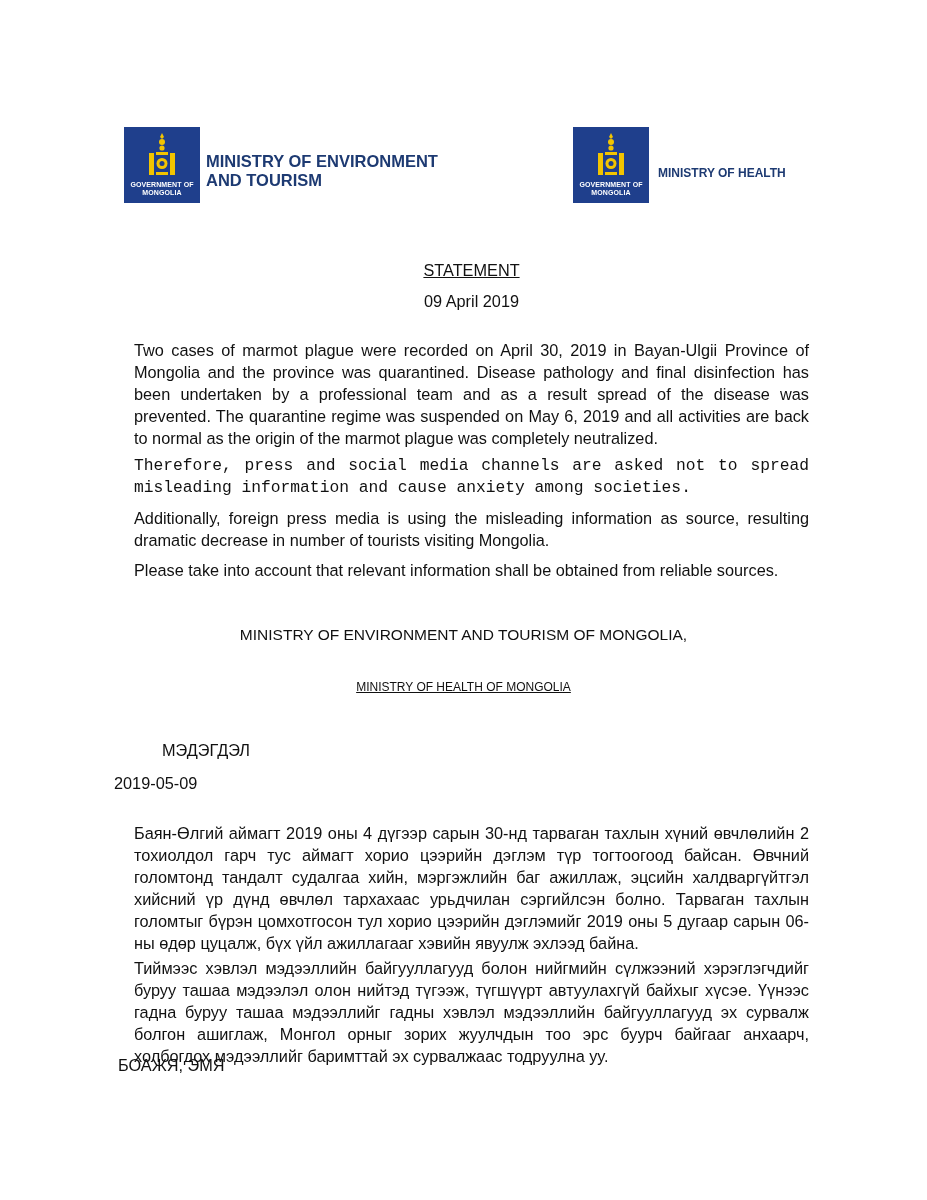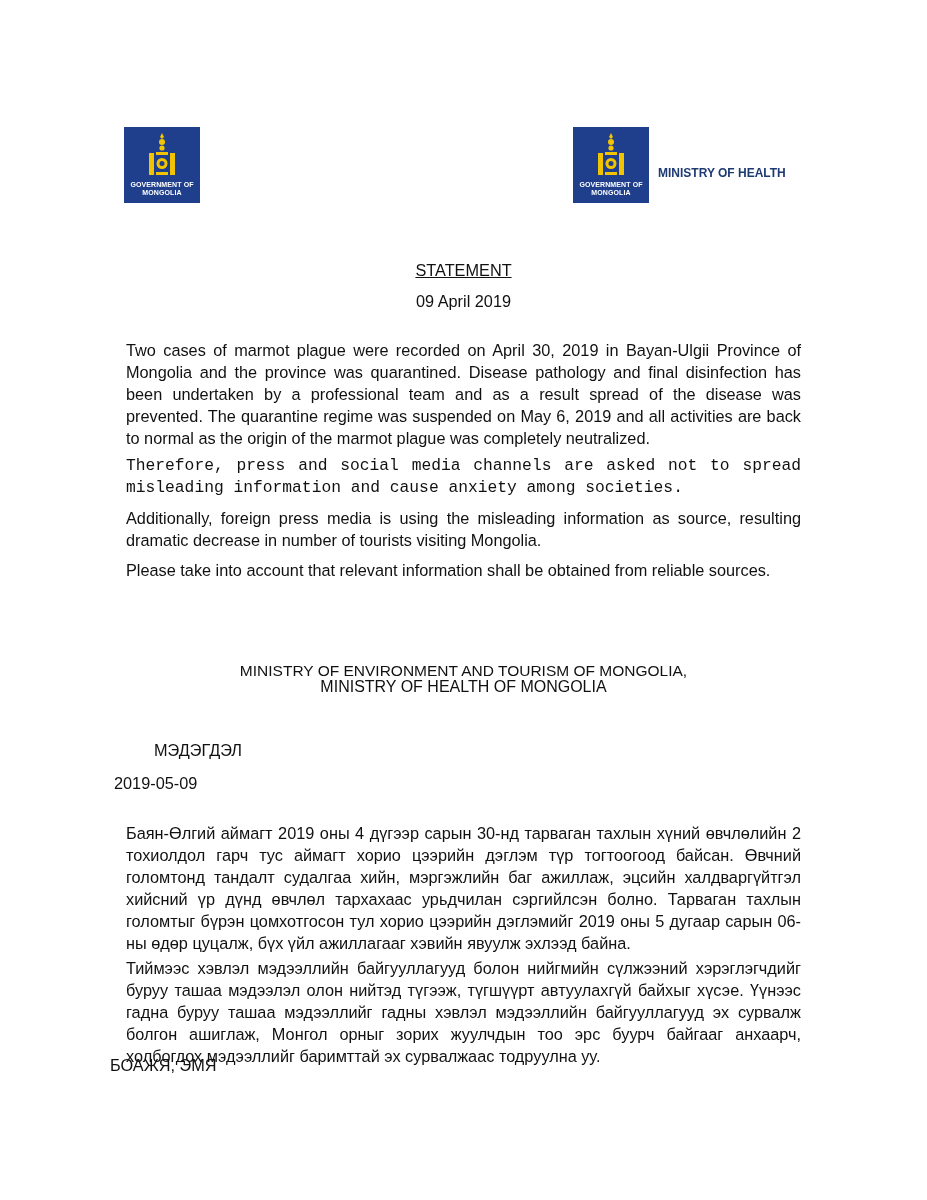--- a/index.html
+++ b/index.html
@@ -7,21 +7,21 @@
          font-family: "Liberation Sans", sans-serif; color: #111; }
   .abs { position: absolute; }
 
   .logo-block { position: absolute; display: flex; align-items: center; }
   .emblem { width: 76px; height: 76px; background: #1f3f8c; position: relative; box-sizing: border-box; }
   .emblem svg { position: absolute; left: 50%; top: 6px; transform: translateX(-50%); }
   .emblem-text { position: absolute; left: 0; right: 0; bottom: 6px; color: #fff;
                  font-size: 7px; font-weight: bold; text-align: center; line-height: 8px; letter-spacing: 0.1px; }
   .ministry-name { color: #1d3a72; font-weight: bold; margin-left: 6px; line-height: 19px; }
 
-  .doc-text { position: absolute; left: 110px; width: 707px; font-size: 16.3px; line-height: 22px; color: #111; }
+  .doc-text { position: absolute; left: 118px; width: 707px; font-size: 16.3px; line-height: 22px; color: #111; }
   .justify { text-align: justify; text-align-last: left; }
   .center { text-align: center; }
   p { margin: 16px; }
 </style>
 </head>
 <body>
 
 <div class="logo-block" style="left:124px; top:127px;">
   <div class="emblem">
     <svg width="30" height="44" viewBox="0 0 30 44">
@@ -34,20 +34,24 @@
         <rect x="9" y="19" width="12" height="3"></rect>
         <rect x="9" y="39" width="12" height="3"></rect>
         <circle cx="15" cy="30.5" r="5.5"></circle>
       </g>
       <circle cx="15" cy="30.5" r="2.5" fill="#1f3f8c"></circle>
     </svg>
     <div class="emblem-text">
       <div>GOVERNMENT OF</div>
       <div>MONGOLIA</div>
     </div>
+  </div>
+  <div class="ministry-name" style="font-size:16.5px; margin-top:12px;">
+    <div>MINISTRY OF ENVIRONMENT</div>
+    <div>AND TOURISM</div>
   </div>
 </div>
 
 <div class="logo-block" style="left:573px; top:127px;">
   <div class="emblem">
     <svg width="30" height="44" viewBox="0 0 30 44">
       <g fill="#f2c400">
         <path d="M15 0 L17 4 L15 6 L13 4 Z"></path>
         <circle cx="15" cy="9" r="3"></circle>
         <circle cx="15" cy="15" r="2.6"></circle>
@@ -80,22 +84,22 @@
 <div class="doc-text justify" style="top:439px;font-family:Liberation Mono, monospace;">
   <p>Therefore, press and social media channels are asked not to spread misleading information and cause anxiety among societies.</p>
 </div>
 <div class="doc-text justify" style="top:491px;">
   <p>Additionally, foreign press media is using the misleading information as source, resulting dramatic decrease in number of tourists visiting Mongolia.</p>
 </div>
 <div class="doc-text" style="top:543px;">
   <p>Please take into account that relevant information shall be obtained from reliable sources.</p>
 </div>
 
-<div class="abs center" style="left:0; width:927px; top:660px; font-size:15.5px; line-height:22px;">MINISTRY OF ENVIRONMENT AND TOURISM OF MONGOLIA,</div>
-<div class="abs center" style="left:0; width:927px; top:676px; font-size:16px; line-height:22px;">MINISTRY OF HEALTH OF MONGOLIA</div>
+<div class="abs center" style="left:0; width:927px; top:624px; font-size:15.5px; line-height:22px;">MINISTRY OF ENVIRONMENT AND TOURISM OF MONGOLIA,</div>
+<div class="abs center" style="left:0; width:927px; top:676px; font-size:12px; line-height:22px;text-decoration:underline;">MINISTRY OF HEALTH OF MONGOLIA</div>
 
 <div class="doc-text" style="top:739px;margin-left:44px;">МЭДЭГДЭЛ</div>
 <div class="doc-text" style="top:772px; left:114px;">2019-05-09</div>
 
 <div class="doc-text justify" style="top:806px;">
   <p>Баян-Өлгий аймагт 2019 оны 4 дүгээр сарын 30-нд тарваган тахлын хүний өвчлөлийн 2 тохиолдол гарч тус аймагт хорио цээрийн дэглэм түр тогтоогоод байсан. Өвчний голомтонд тандалт судалгаа хийн, мэргэжлийн баг ажиллаж, эцсийн халдваргүйтгэл хийсний үр дүнд өвчлөл тархахаас урьдчилан сэргийлсэн болно. Тарваган тахлын голомтыг бүрэн цомхотгосон тул хорио цээрийн дэглэмийг 2019 оны 5 дугаар сарын 06-ны өдөр цуцалж, бүх үйл ажиллагааг хэвийн явуулж эхлээд байна.</p>
 </div>
 <div class="doc-text justify" style="top:941px;">
   <p>Тиймээс хэвлэл мэдээллийн байгууллагууд болон нийгмийн сүлжээний хэрэглэгчдийг буруу ташаа мэдээлэл олон нийтэд түгээж, түгшүүрт автуулахгүй байхыг хүсэе. Үүнээс гадна буруу ташаа мэдээллийг гадны хэвлэл мэдээллийн байгууллагууд эх сурвалж болгон ашиглаж, Монгол орныг зорих жуулчдын тоо эрс буурч байгааг анхаарч, холбогдох мэдээллийг баримттай эх сурвалжаас тодруулна уу.</p>
 </div>

